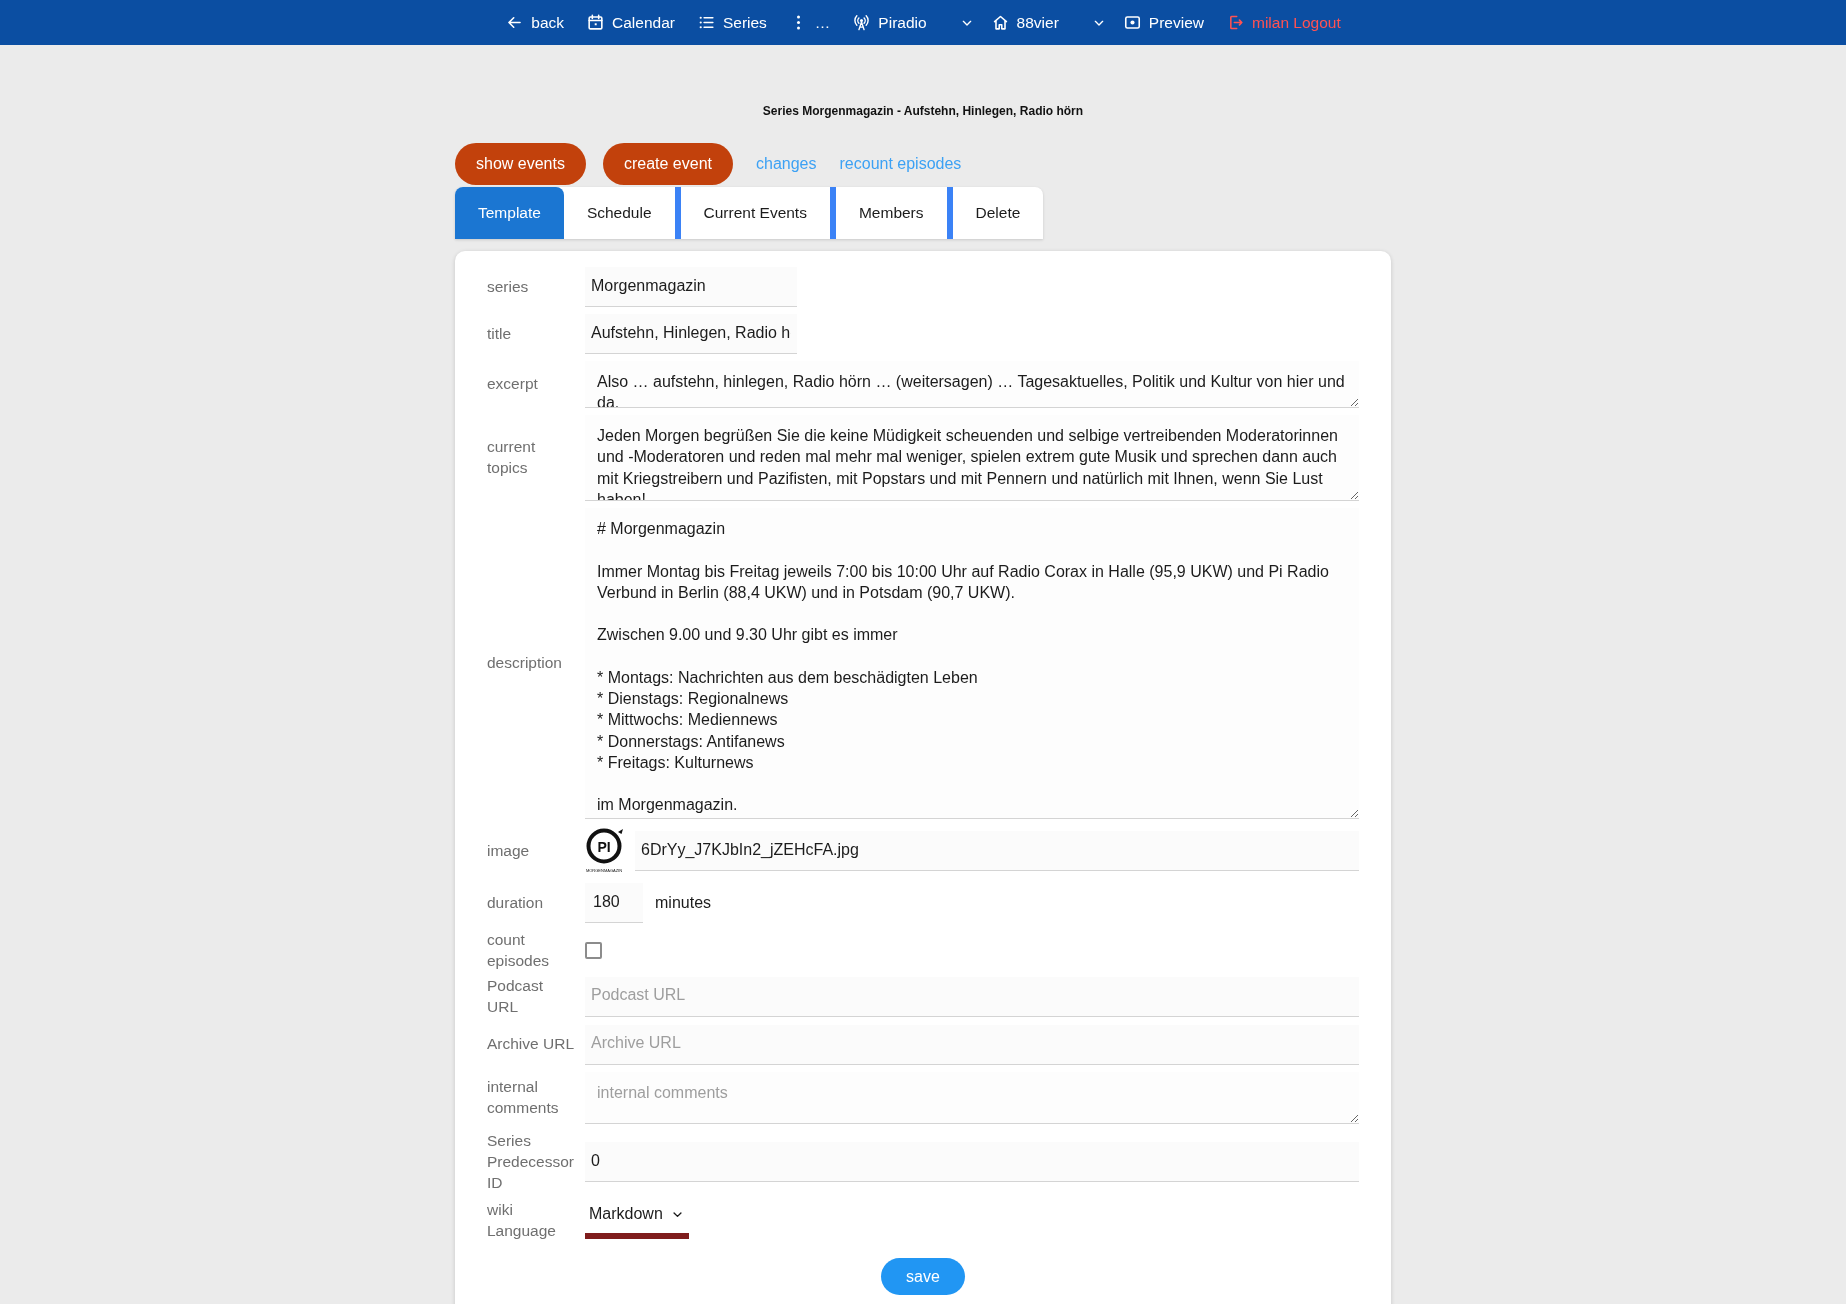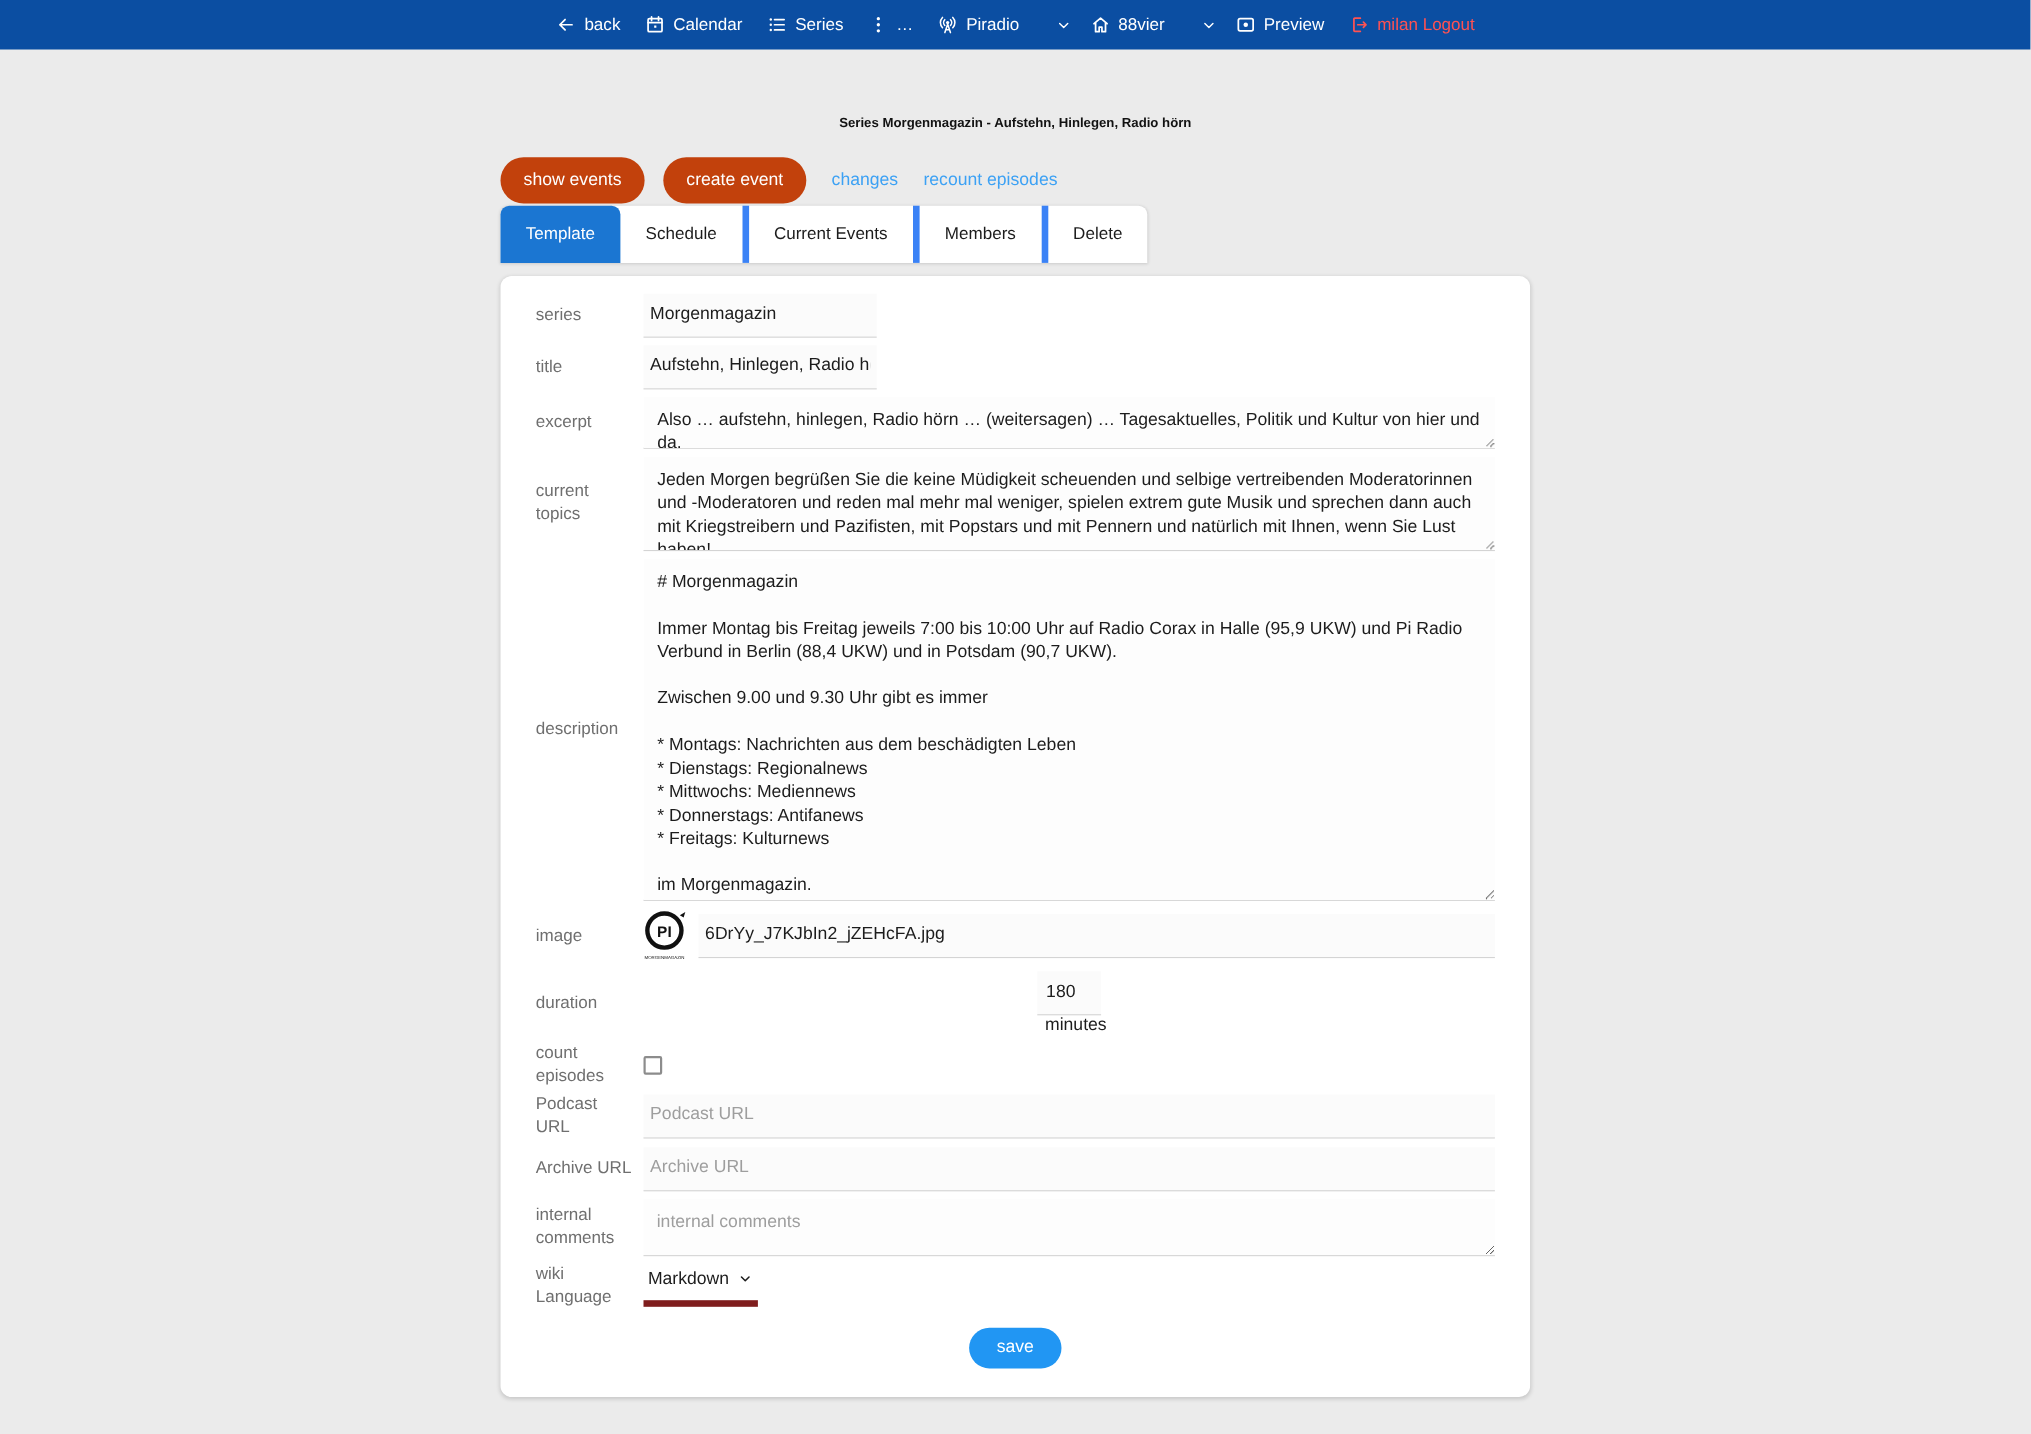--- a/index.html
+++ b/index.html
@@ -89,21 +89,21 @@
   input.text { height: 40px; padding: 0 6px 2px; width: 100%; }
   input.narrow { width: 212px; }
   textarea { display: block; width: 100%; padding: 10px 12px; line-height: 1.33; background: #fdfdfd; }
   ::placeholder { color: #9e9e9e; opacity: 1; }
   .ta-excerpt { height: 47px; }
   .ta-topics { height: 86px; }
   .ta-description { height: 311px; }
   .ta-comments { height: 52px; }
   .image-field { display: flex; align-items: center; }
   .logo { flex: none; margin-right: 10px; width: 40px; height: 50px; }
-  .duration-wrap { display: flex; align-items: center; flex-direction: column; }
+  .duration-wrap { display: flex; align-items: center; }
   input.duration { width: 58px; padding: 0 8px 2px; }
   .suffix { margin-left: 12px; }
   .checkbox {
     appearance: none; -webkit-appearance: none;
     width: 17px; height: 17px;
     border: 2px solid #8c8c8c; border-radius: 2px;
     background: #fff; cursor: pointer; display: block;
   }
   .row-check { margin-bottom: 4px; }
   .select-box {
@@ -307,20 +307,26 @@
       </div>
     </div>
 
     <div class="row">
       <div class="row-label">internal comments</div>
       <div class="field">
         <textarea class="ta-comments" placeholder="internal comments" style=""></textarea>
       </div>
     </div>
 
+    <div class="row">
+      <div class="row-label">Series Predecessor ID</div>
+      <div class="field">
+        <input class="text" type="text" value="0" style="">
+      </div>
+    </div>
 
     <div class="row">
       <div class="row-label">wiki Language</div>
       <div class="field">
         <div class="select-box">
           <span>Markdown</span>
           <svg viewBox="0 0 24 24" fill="none" stroke="#1c1c1c" stroke-width="2.2" stroke-linecap="round" stroke-linejoin="round">
               <path d="M6.5 9.5L12 15l5.5-5.5"></path>
             </svg>
         </div>

